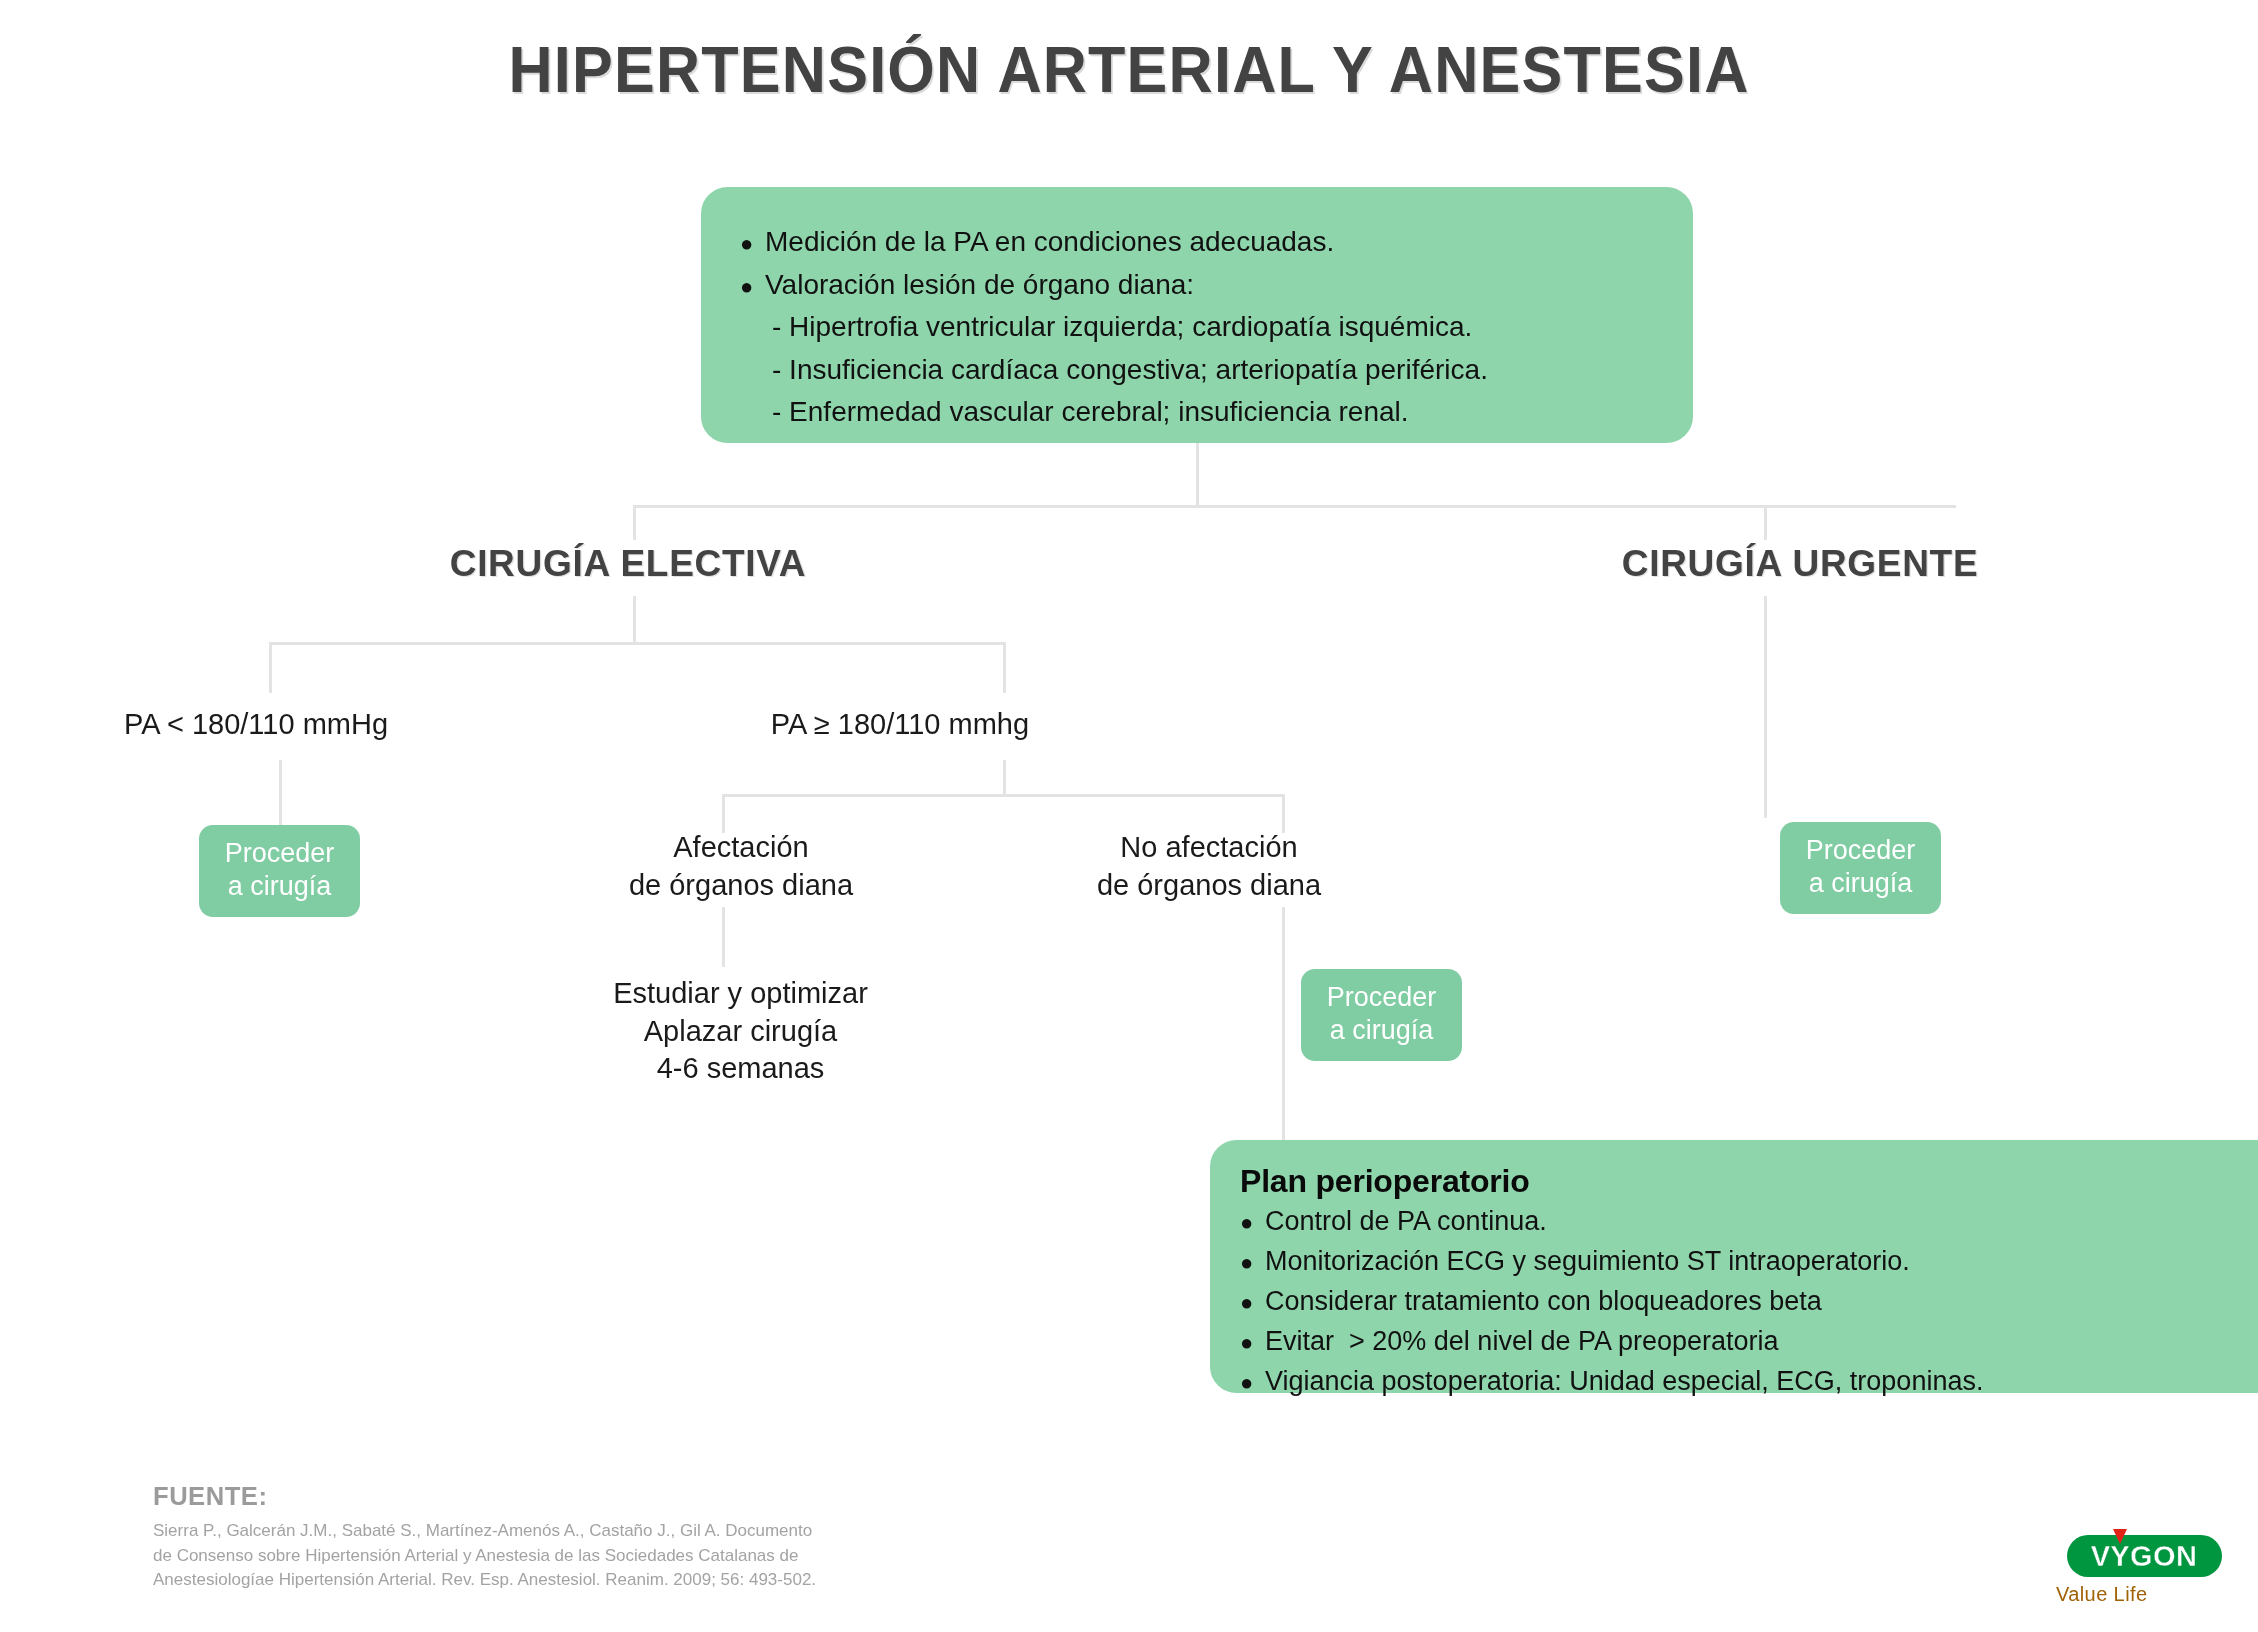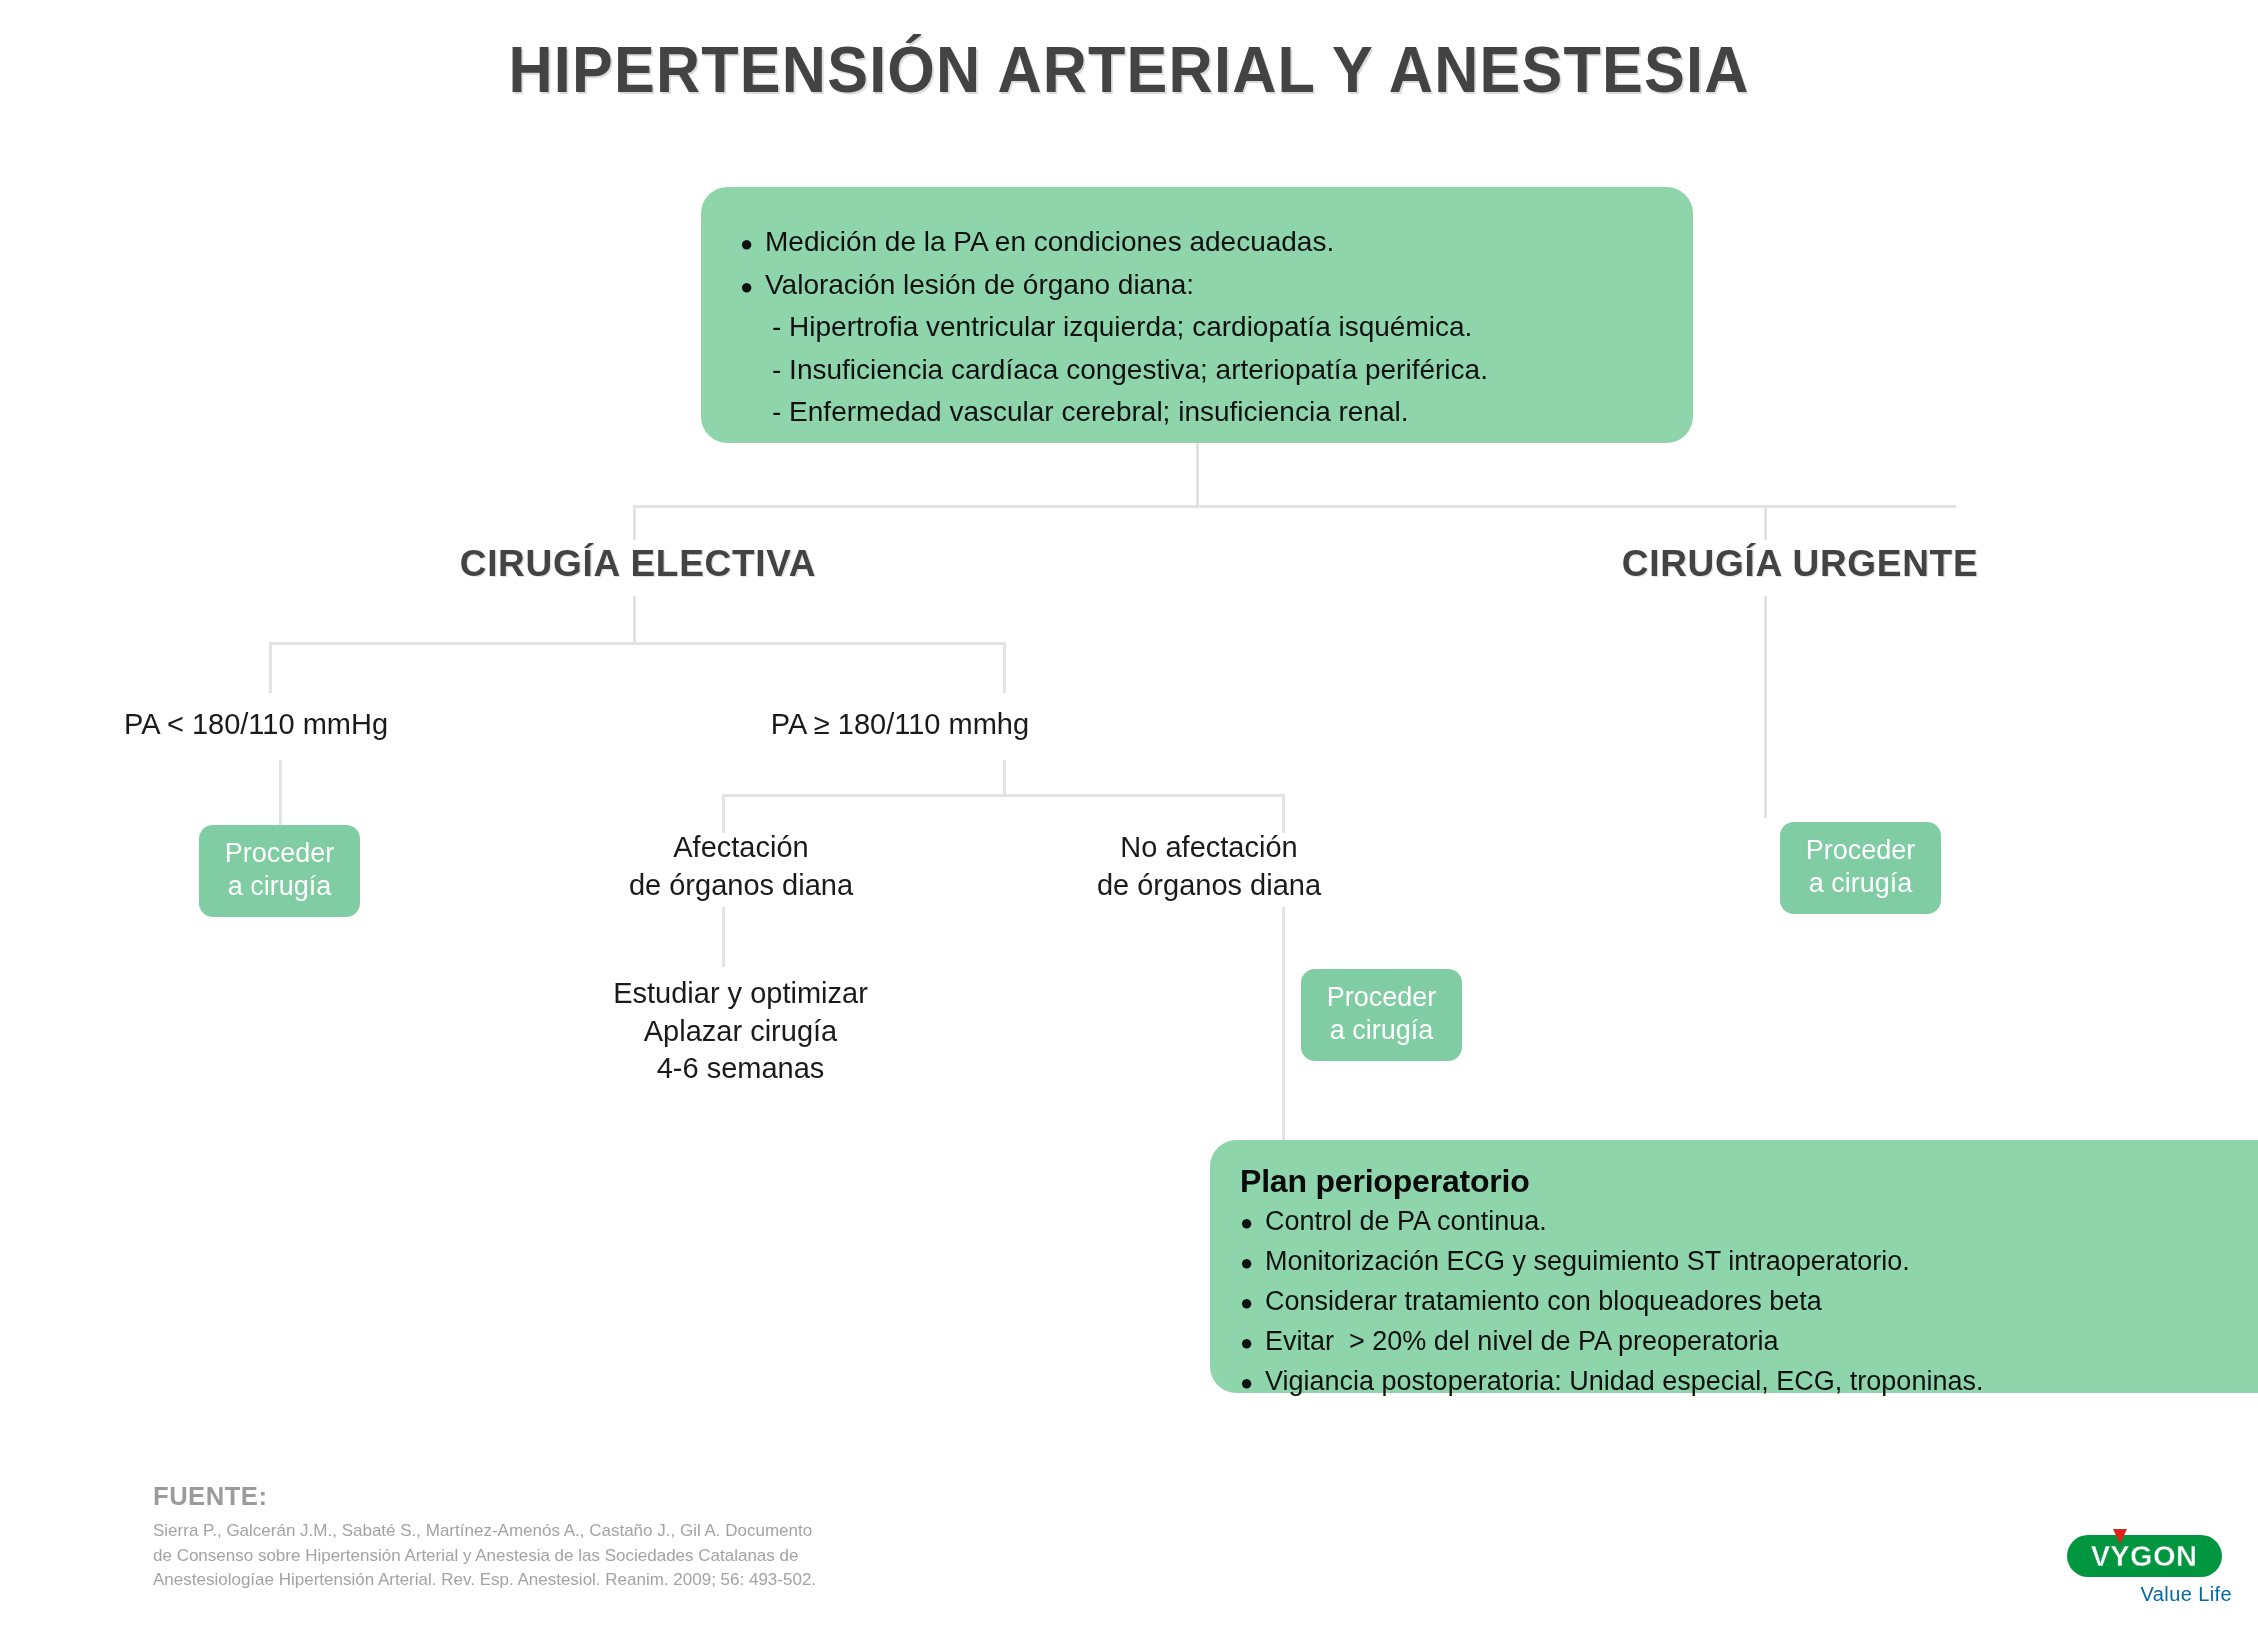--- a/index.html
+++ b/index.html
@@ -109,21 +109,21 @@
     position: absolute;
     font-family: "Liberation Sans Narrow", "Liberation Sans", sans-serif;
     font-size: 37px;
     font-weight: 700;
     letter-spacing: 0.7px;
     color: #434343;
     text-align: center;
     text-shadow: 1.3px 1.3px 0 rgba(195,195,195,0.5);
     white-space: nowrap;
   }
-  #h-electiva { left: 391px; top: 543px; width: 494px; }
+  #h-electiva { left: 381px; top: 543px; width: 494px; }
   #h-urgente  { left: 1341px; top: 543px; width: 918px; }
 
   
   .label {
     position: absolute;
     font-size: 29px;
     line-height: 1.30;
     color: #1a1a1a;
     text-align: center;
     white-space: pre-line;
@@ -206,23 +206,23 @@
     position: absolute;
     left: 46px;
     top: -6.2px;
     width: 0; height: 0;
     border-left: 7px solid transparent;
     border-right: 7px solid transparent;
     border-top: 15px solid #e2231a;
   }
   #logo-tag {
     margin-top: 6.2px;
-    text-align: right;
+    text-align: left;
     font-size: 20px;
-    color: #0369a1;
+    color: #a16207;
     letter-spacing: 0.4px;
   }
 </style>
 </head>
 <body>
 
 <div id="page">
 
   <div id="title">HIPERTENSIÓN ARTERIAL Y ANESTESIA</div>
 

